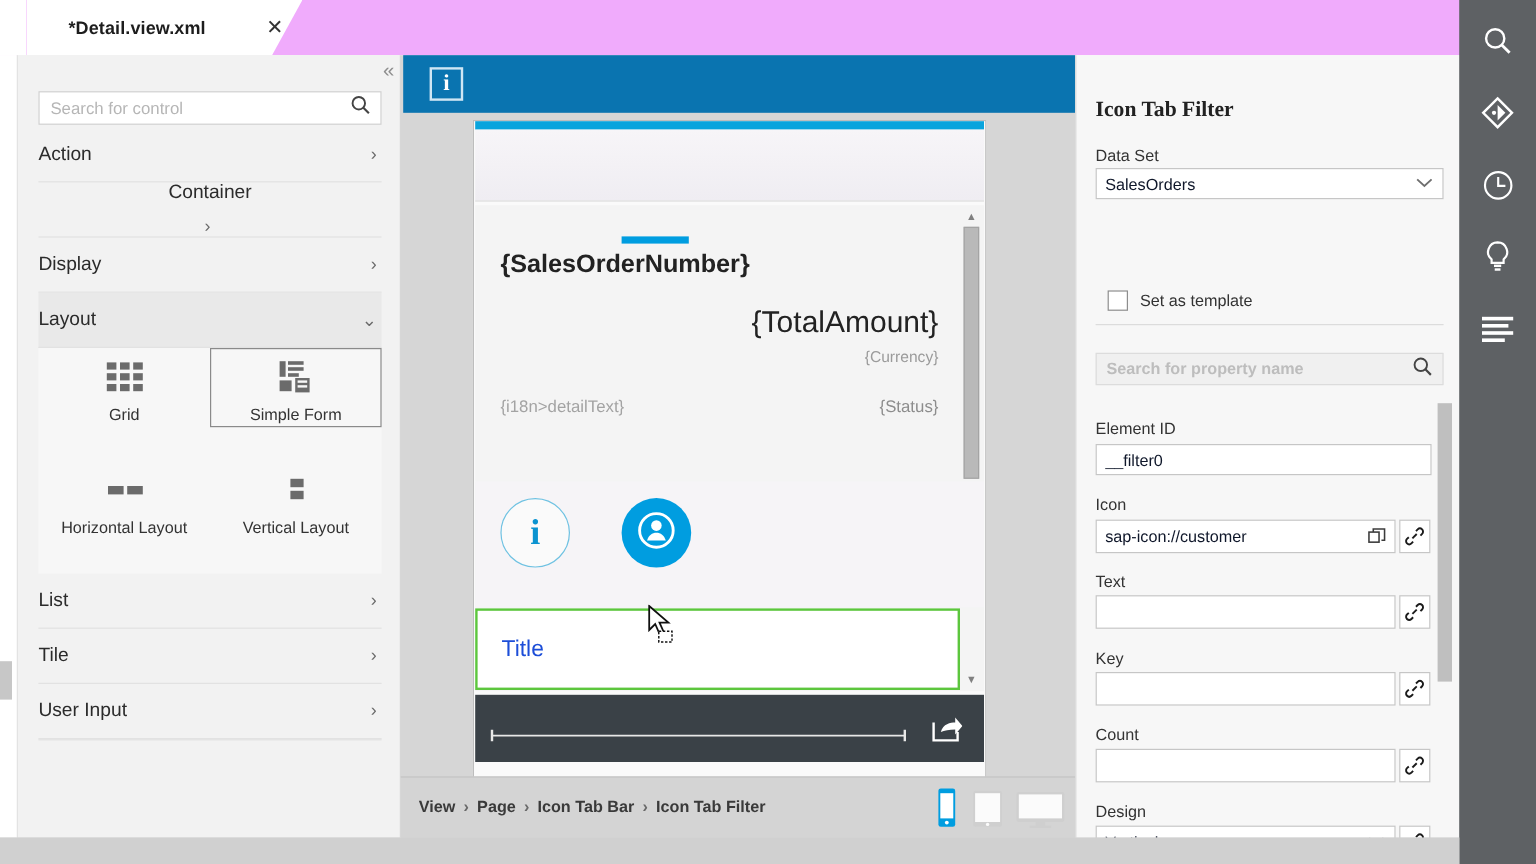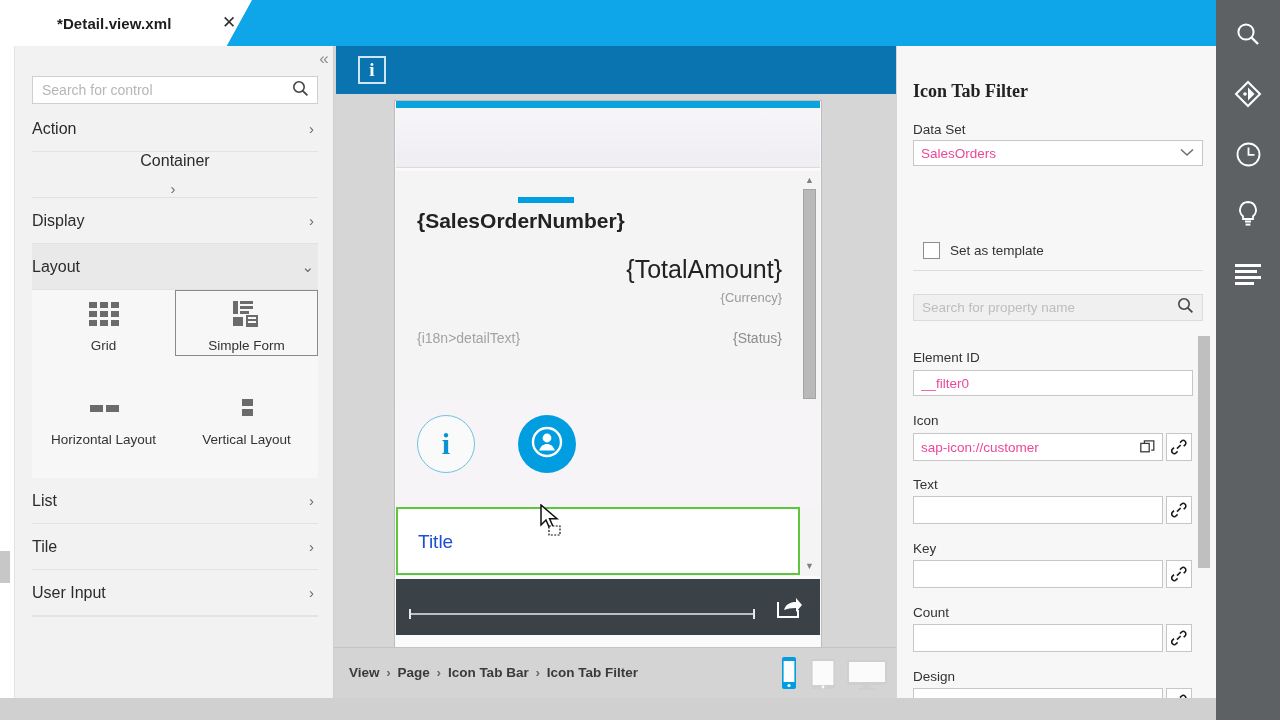--- a/index.html
+++ b/index.html
@@ -6,21 +6,21 @@
   html, body {
     width: 1280px; height: 720px;
     font-family: "Liberation Sans", sans-serif;
     background: #ffffff; overflow: hidden;
   }
   #app { position: relative; width: 1280px; height: 720px; background: #fff; }
 
   
   .tabstrip {
     position: absolute; left: 0; top: 0; width: 1276px; height: 46px;
-    background: #0ea5e9;
+    background: #f0abfc;
   }
   .tabstrip .lead { position:absolute; left:0; top:0; width:22px; height:46px; background:#fff; }
   .filetab {
     position: absolute; left: 22px; top: 0; width: 230px; height: 46px;
     background: #fff;
     clip-path: polygon(0 0, 100% 0, 89% 100%, 0 100%);
     display: flex; align-items: center;
   }
   .filetab .label {
     font-size: 15px; color: #1d1d1d; font-weight: 600;
@@ -219,39 +219,39 @@
     font-size: 18px; font-weight: 700; color: #222;
     font-family: "Liberation Serif", serif;
   }
   .plabel { font-size: 13.5px; color: #333; }
   .pfield {
     height: 26px; background: #fff; border: 1px solid #c6c6c6;
     display: flex; align-items: center;
   }
   .pfield input {
     border:0; outline:0; background:transparent; flex:1;
-    font-family:"Liberation Sans", sans-serif; font-size:13.5px; color:#ec4899;
+    font-family:"Liberation Sans", sans-serif; font-size:13.5px; color:#0f172a;
     padding-left: 7px;
   }
   .pfield input::placeholder { color:#bdbdbd; }
   .pfield .caret { color:#6f6f6f; font-size:12px; padding-right:8px; }
   .linkbtn {
     width: 26px; height: 28px; background:#fff; border:1px solid #c6c6c6;
     display:flex; align-items:center; justify-content:center; cursor:pointer; margin-left:3px;
   }
   .vhbtn {
     width: 22px; height: 22px; display:flex; align-items:center; justify-content:center;
     cursor:pointer; margin-right:4px;
   }
   .psearch {
     position:absolute; left: 16px; top: 248px; width: 290px; height: 27px;
     background:#f0f0f0; border:1px solid #dcdcdc; display:flex; align-items:center;
   }
   .psearch input { border:0; outline:0; background:transparent; flex:1; font-size:13.5px;
-    font-family:"Liberation Sans", sans-serif; color:#333; padding-left:8px; }
+    font-family:"Liberation Sans", sans-serif; color:#333; padding-left:8px;font-weight:bold; }
   .psearch input::placeholder { color:#bdbdbd; }
   .pdiv { position:absolute; left:16px; width:290px; height:1px; background:#dcdcdc; }
   .prop-scroll {
     position:absolute; right: 6px; top: 290px; width: 12px; height: 400px;
   }
   .prop-scroll .thumb {
     position:absolute; left:0; top:0; width:12px; height:232px; background:#bfbfbf;
   }
   .checkrow { position:absolute; left: 26px; top: 196px; display:flex; align-items:center; gap:10px;text-align:right; }
   .cbox { width:17px; height:17px; background:#fff; border:1px solid #8d8d8d; }

